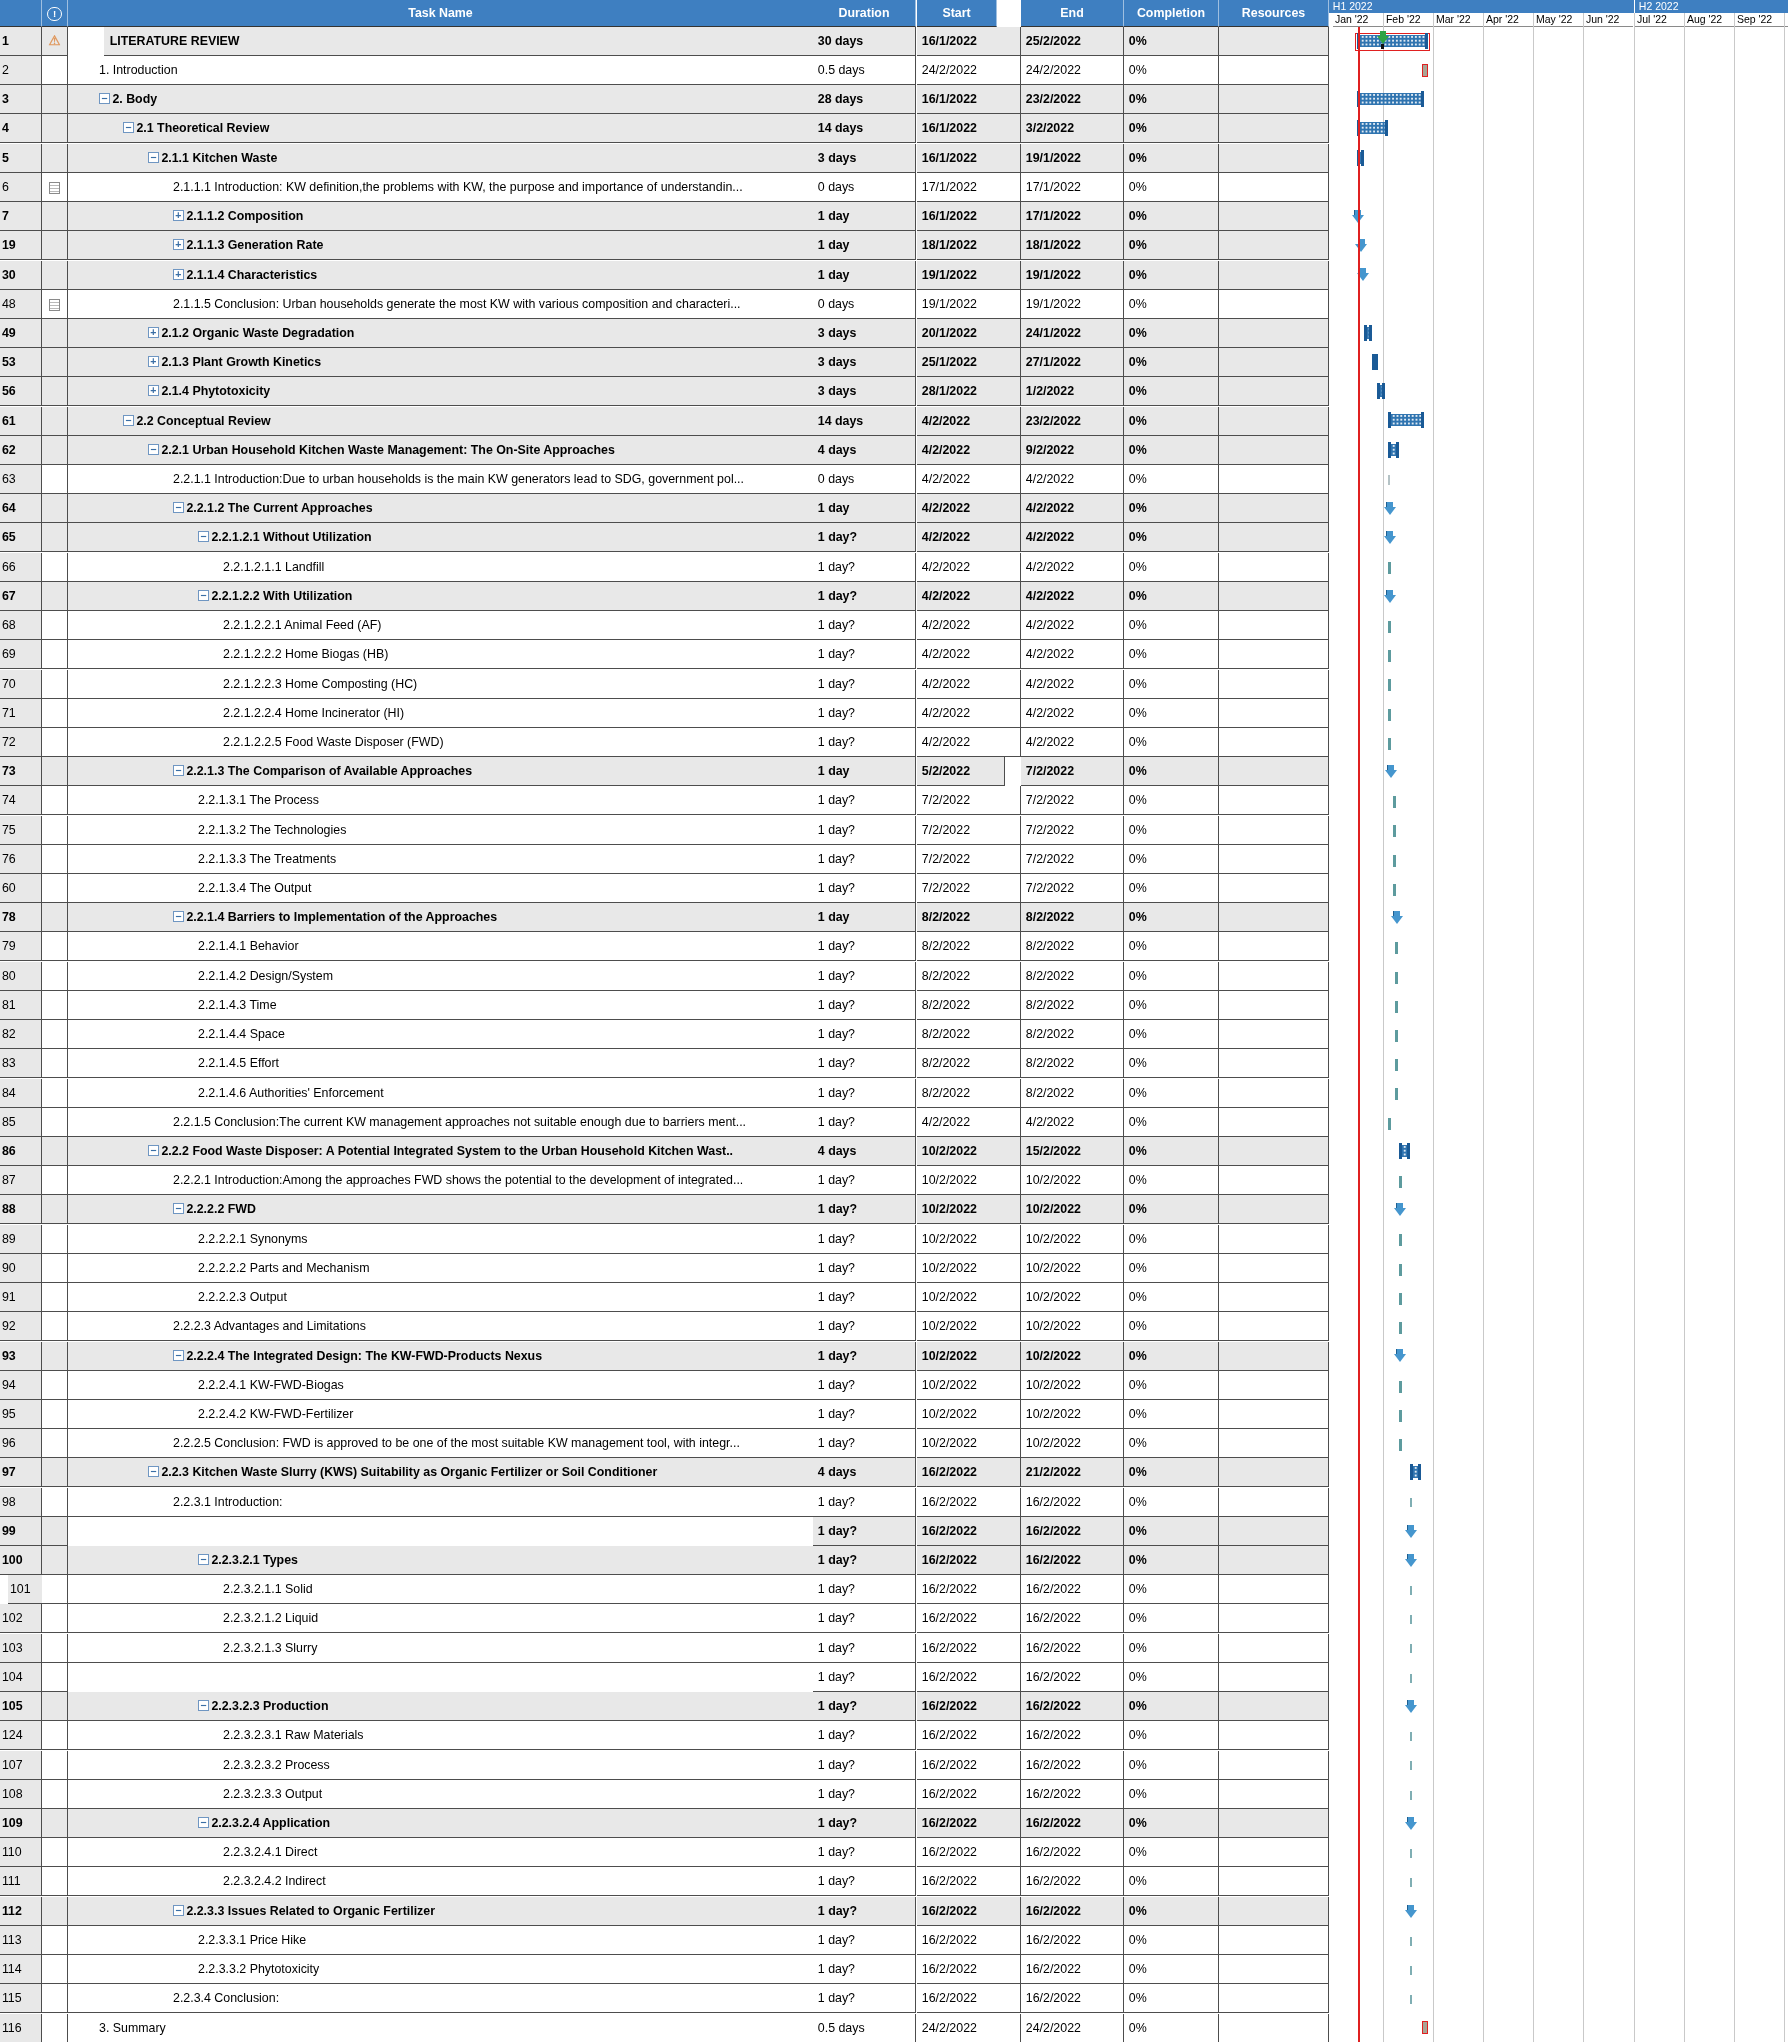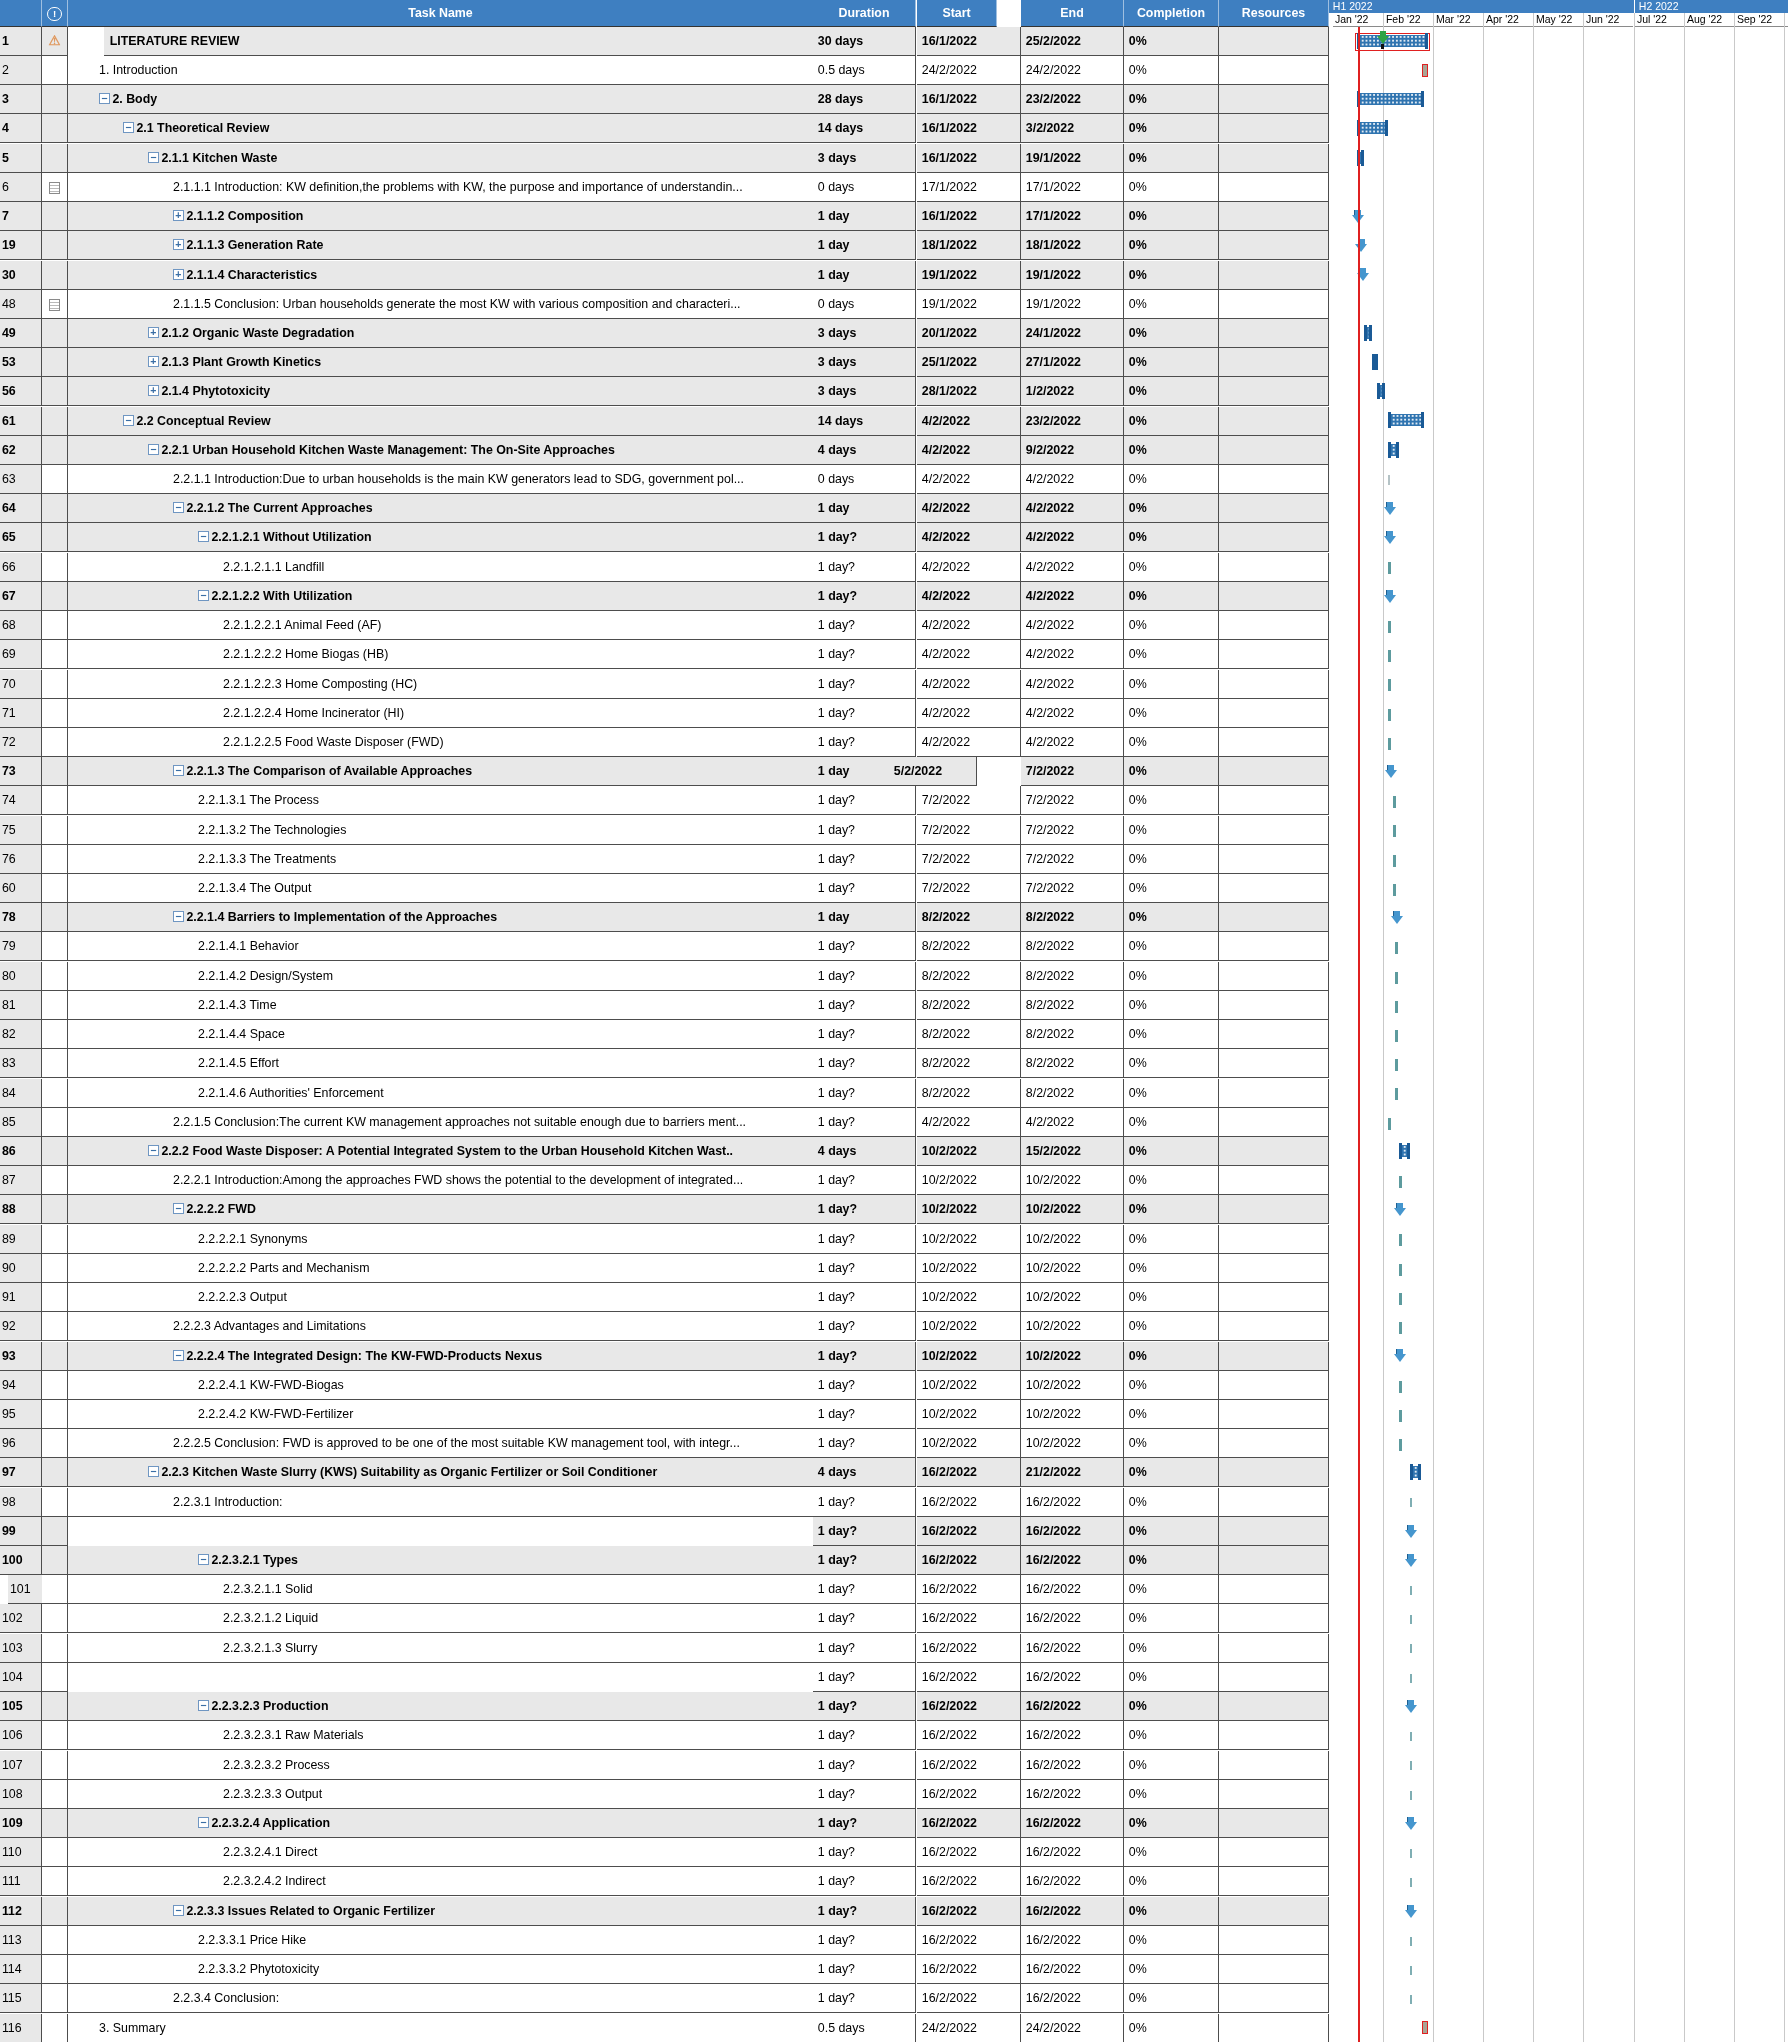--- a/index.html
+++ b/index.html
@@ -321,21 +321,21 @@
         <div class="cell c-start" style="left:917px;width:104px;height:29px;line-height:28px;">4/2/2022</div>
         <div class="cell c-end" style="left:1021px;width:103px;height:29px;line-height:28px;">4/2/2022</div>
         <div class="cell c-comp" style="left:1124px;width:95px;height:29px;line-height:28px;">0%</div>
         <div class="cell c-res" style="left:1219px;width:110px;height:29px;line-height:28px;"></div>
       </div>
       <div class="row bold" style="top:757px;height:29px;">
         <div class="cell c-num" style="left:0px;width:42px;height:29px;line-height:28px;">73</div>
         <div class="cell c-icon" style="left: 42px; width: 26px; height: 29px; line-height: 28px; text-align: center;"></div>
         <div class="cell c-name" style="left: 68px; width: 746px; height: 29px; line-height: 28px; padding-left: 105px;"><span class="ebox">−</span>2.2.1.3 The Comparison of Available Approaches</div>
         <div class="cell c-dur" style="left:813px;width:103px;height:29px;line-height:28px;">1 day</div>
-        <div class="cell c-start" style="left:889px;width:88px;height:29px;line-height:28px;">5/2/2022</div>
+        <div class="cell c-start" style="left:917px;width:88px;height:29px;line-height:28px;">5/2/2022</div>
         <div class="cell c-end" style="left:1021px;width:103px;height:29px;line-height:28px;">7/2/2022</div>
         <div class="cell c-comp" style="left:1124px;width:95px;height:29px;line-height:28px;">0%</div>
         <div class="cell c-res" style="left:1219px;width:110px;height:29px;line-height:28px;"></div>
       </div>
       <div class="row" style="top:786px;height:29px;">
         <div class="cell c-num" style="left:0px;width:42px;height:29px;line-height:28px;">74</div>
         <div class="cell c-icon" style="left: 42px; width: 26px; height: 29px; line-height: 28px; text-align: center;"></div>
         <div class="cell c-name" style="left: 68px; width: 746px; height: 29px; line-height: 28px; padding-left: 130px;">2.2.1.3.1 The  Process</div>
         <div class="cell c-dur" style="left:813px;width:103px;height:29px;line-height:28px;">1 day?</div>
         <div class="cell c-start" style="left:917px;width:104px;height:29px;line-height:28px;">7/2/2022</div>
@@ -645,21 +645,21 @@
         <div class="cell c-num" style="left:0px;width:42px;height:29px;line-height:28px;">105</div>
         <div class="cell c-icon" style="left: 42px; width: 26px; height: 29px; line-height: 28px; text-align: center;"></div>
         <div class="cell c-name" style="left: 68px; width: 746px; height: 29px; line-height: 28px; padding-left: 130px;"><span class="ebox">−</span>2.2.3.2.3 Production</div>
         <div class="cell c-dur" style="left:813px;width:103px;height:29px;line-height:28px;">1 day?</div>
         <div class="cell c-start" style="left:917px;width:104px;height:29px;line-height:28px;">16/2/2022</div>
         <div class="cell c-end" style="left:1021px;width:103px;height:29px;line-height:28px;">16/2/2022</div>
         <div class="cell c-comp" style="left:1124px;width:95px;height:29px;line-height:28px;">0%</div>
         <div class="cell c-res" style="left:1219px;width:110px;height:29px;line-height:28px;"></div>
       </div>
       <div class="row" style="top:1721px;height:29px;">
-        <div class="cell c-num" style="left:0px;width:42px;height:29px;line-height:28px;">106</div>
+        <div class="cell c-num" style="left:0px;width:42px;height:29px;line-height:28px;">124</div>
         <div class="cell c-icon" style="left: 42px; width: 26px; height: 29px; line-height: 28px; text-align: center;"></div>
         <div class="cell c-name" style="left: 68px; width: 746px; height: 29px; line-height: 28px; padding-left: 155px;">2.2.3.2.3.1 Raw Materials</div>
         <div class="cell c-dur" style="left:813px;width:103px;height:29px;line-height:28px;">1 day?</div>
         <div class="cell c-start" style="left:917px;width:104px;height:29px;line-height:28px;">16/2/2022</div>
         <div class="cell c-end" style="left:1021px;width:103px;height:29px;line-height:28px;">16/2/2022</div>
         <div class="cell c-comp" style="left:1124px;width:95px;height:29px;line-height:28px;">0%</div>
         <div class="cell c-res" style="left:1219px;width:110px;height:29px;line-height:28px;"></div>
       </div>
       <div class="row" style="top:1751px;height:29px;">
         <div class="cell c-num" style="left:0px;width:42px;height:29px;line-height:28px;">107</div>

